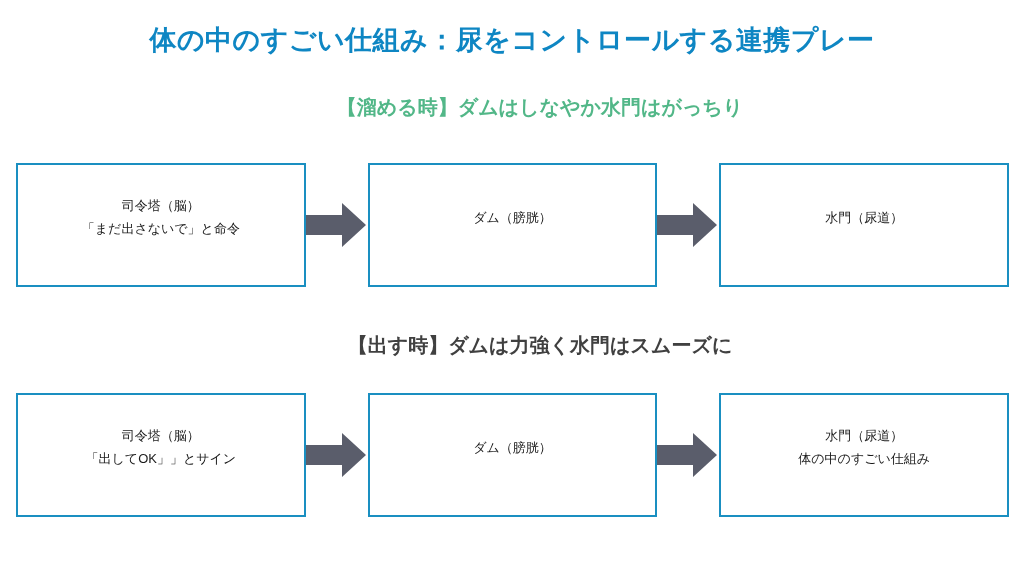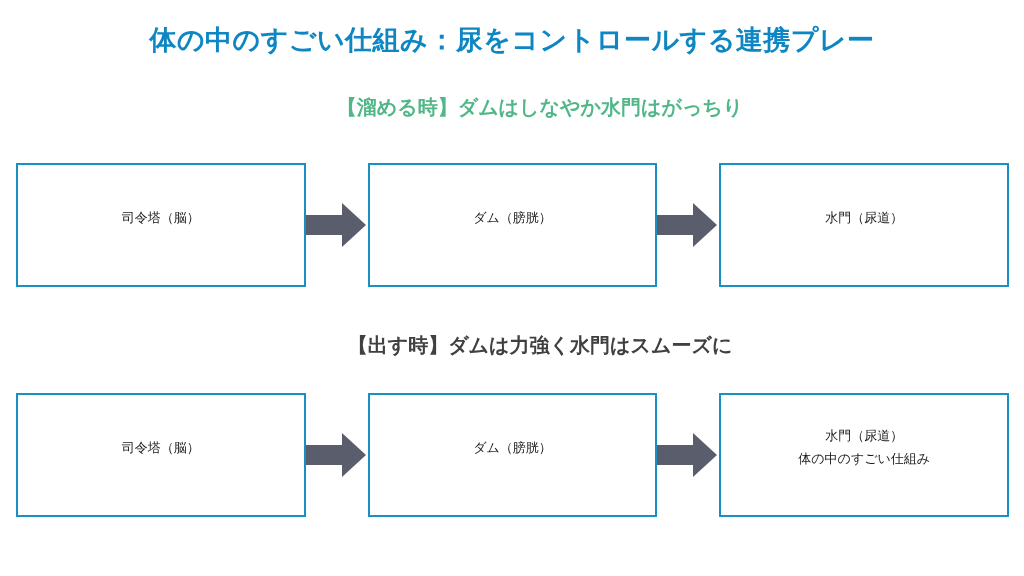--- a/index.html
+++ b/index.html
@@ -103,20 +103,21 @@
 <div class="canvas">
 
   <div class="main-title">体の中のすごい仕組み：尿をコントロールする連携プレー</div>
 
   <div class="section-subtitle subtitle-store">【溜める時】ダムはしなやか水門はがっちり</div>
 
   <div class="flow-row row-store">
 
     <div class="flow-box">
       <div class="box-line">司令塔（脳）</div>
+      <div class="box-line">「まだ出さないで」と命令</div>
     </div>
 
     <div class="flow-arrow">
       <svg width="62" height="48" viewBox="0 0 62 48" aria-hidden="true">
         <polygon points="0,14 36,14 36,2 60,24 36,46 36,34 0,34" fill="#5a5d6b"></polygon>
       </svg>
     </div>
 
     <div class="flow-box">
       <div class="box-line">ダム（膀胱）</div>
@@ -133,20 +134,21 @@
     </div>
 
   </div>
 
   <div class="section-subtitle subtitle-release">【出す時】ダムは力強く水門はスムーズに</div>
 
   <div class="flow-row row-release">
 
     <div class="flow-box">
       <div class="box-line">司令塔（脳）</div>
+      <div class="box-line">「出してOK」」とサイン</div>
     </div>
 
     <div class="flow-arrow">
       <svg width="62" height="48" viewBox="0 0 62 48" aria-hidden="true">
         <polygon points="0,14 36,14 36,2 60,24 36,46 36,34 0,34" fill="#5a5d6b"></polygon>
       </svg>
     </div>
 
     <div class="flow-box">
       <div class="box-line">ダム（膀胱）</div>

